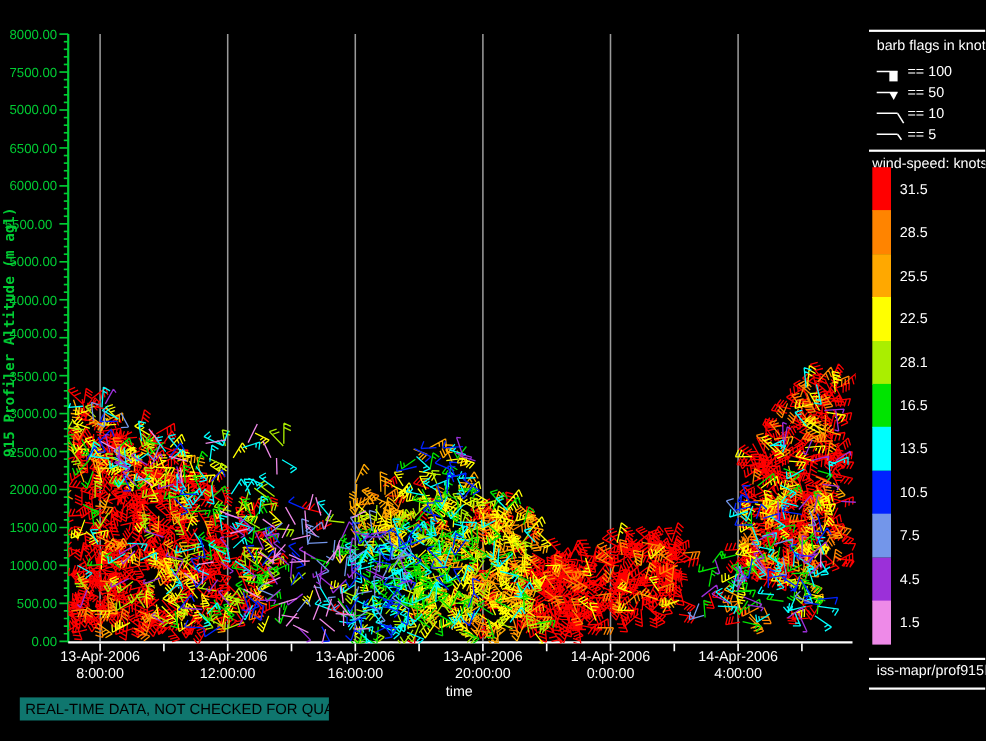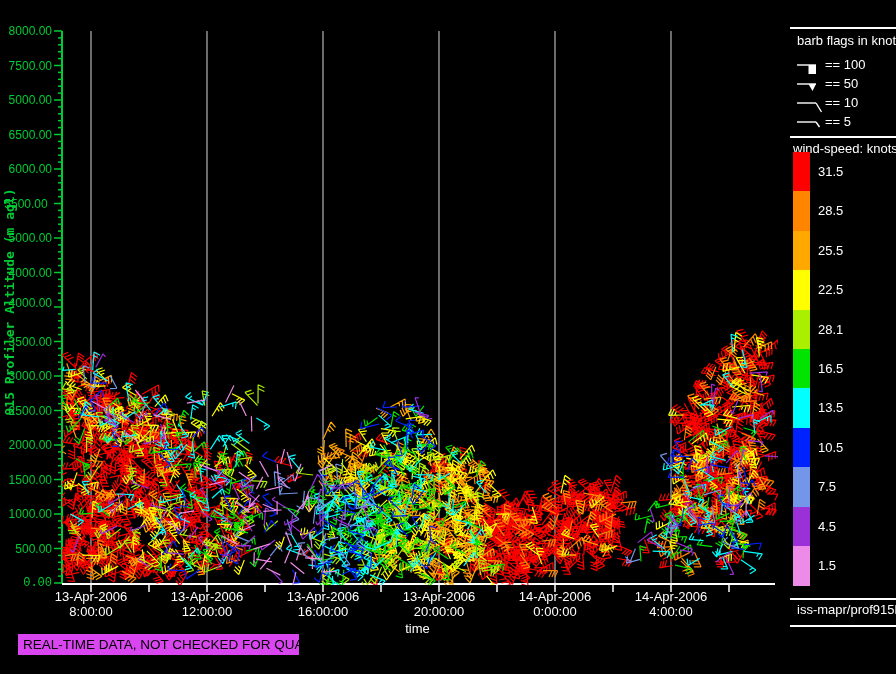--- a/index.html
+++ b/index.html
@@ -21,21 +21,21 @@
   #xtitle{position:absolute;left:380px;top:621px;width:75px;text-align:center;
           color:#fff;font-size:13px;}
   .hline{position:absolute;left:790px;width:106px;height:2px;background:#fff;}
   #barb-legend-title{position:absolute;left:797px;top:33px;color:#fff;font-size:13px;white-space:nowrap;}
   #speed-legend-title{position:absolute;left:793px;top:141px;color:#fff;font-size:13px;white-space:nowrap;}
   #colorbar{position:absolute;left:793px;top:152px;width:113px;height:435px;}
   .swatch{position:absolute;left:0;width:17px;height:40px;}
   .swlab{position:absolute;left:25px;width:60px;color:#fff;font-size:13px;}
   #source{position:absolute;left:797px;top:602px;color:#fff;font-size:13px;white-space:nowrap;}
   #disclaimer{position:absolute;left:18px;top:634px;width:281px;height:21px;
-              background:#d946ef;color:#000;font-size:13.5px;line-height:21px;
+              background:#0f766e;color:#000;font-size:13.5px;line-height:21px;
               padding-left:5px;white-space:nowrap;}
 </style>
 </head>
 <body>
 
 <div id="app">
 
   <svg id="plot" class="abs" style="left:0;top:0;" width="896" height="674">
       <defs>
         <clipPath id="plotclip">
@@ -151,21 +151,21 @@
       <path d="M108.9 515.9L95.1 505.5M95.1 505.5l6.2 -3.3M97.9 507.6l3.5 -1.9M75.5 458.5L89.9 466.7M89.9 466.7l-5.7 4.1M87.0 465.1l-3.2 2.3M93.2 513.1L79.3 514.2M79.3 514.2l2.4 -6.6M82.1 514.0l1.4 -3.8M117.6 439.3L103.8 440.8M103.8 440.8l2.2 -6.6M106.6 440.5l1.3 -3.8M81.1 418.4L68.6 432.0M68.6 432.0l-2.7 -6.5M71.1 429.3l-1.6 -3.7M85.3 477.7L83.3 462.9M83.3 462.9l6.7 2.0M83.7 465.9l3.8 1.2M84.6 428.5L78.9 443.8M78.9 443.8l-4.9 -5.0M80.0 440.7l-2.8 -2.8M163.0 450.9L177.6 447.1M177.6 447.1l-1.2 6.9M174.7 447.9l-0.7 3.9M145.5 404.0L132.4 400.8M132.4 400.8l4.3 -5.5M135.1 401.4l2.5 -3.1M74.4 399.3L80.9 413.5M80.9 413.5l-7.0 0.0M79.6 410.7l-4.0 0.0M107.0 408.1L117.6 398.2M117.6 398.2l2.2 6.6M115.5 400.2l1.3 3.8M166.8 450.3L149.3 453.5M149.3 453.5l1.7 -6.8M152.8 452.8l1.0 -3.9M149.0 402.2L135.2 414.2M135.2 414.2l-2.0 -6.7M138.0 411.8l-1.1 -3.8M136.6 430.0L126.0 444.7M126.0 444.7l-3.5 -6.1M128.1 441.8l-2.0 -3.5M68.7 410.2L60.0 395.8M60.0 395.8l7.0 -0.8M61.7 398.7l4.0 -0.5M178.0 426.8L183.7 410.2M183.7 410.2l5.1 4.8M182.6 413.5l2.9 2.8M168.5 439.0L167.0 423.0M167.0 423.0l6.6 2.3M167.3 426.2l3.8 1.3M189.8 491.0L192.5 508.7M192.5 508.7l-6.7 -1.9M191.9 505.2l-3.8 -1.1M193.6 552.6L189.8 566.1M189.8 566.1l-5.4 -4.5M190.6 563.4l-3.1 -2.6M182.3 445.0L175.8 432.8M175.8 432.8l7.0 -0.4M177.1 435.3l4.0 -0.2M173.5 465.3L191.2 463.9M191.2 463.9l-2.4 6.6M187.7 464.2l-1.4 3.8M197.3 549.8L213.0 559.1M213.0 559.1l-5.8 4.0M209.8 557.3l-3.3 2.3M159.1 555.5L161.7 570.7M161.7 570.7l-6.8 -1.8M161.2 567.6l-3.9 -1.0M193.4 496.3L207.1 499.0M207.1 499.0l-4.1 5.7M204.4 498.5l-2.3 3.2M196.2 478.2L193.7 462.6M193.7 462.6l6.7 1.9M194.2 465.7l3.9 1.1M194.6 545.1L201.2 558.8M201.2 558.8l-7.0 0.1M199.8 556.0l-4.0 0.1M196.0 495.3L180.3 488.2M180.3 488.2l5.3 -4.6M183.4 489.6l3.0 -2.6M239.4 521.2L252.4 514.9M252.4 514.9l0.1 7.0M249.8 516.2l0.1 4.0M240.1 490.8L252.3 485.3M252.3 485.3l-0.1 7.0M249.9 486.4l-0.0 4.0M211.9 564.2L203.3 549.7M203.3 549.7l7.0 -0.7M205.0 552.6l4.0 -0.4M225.5 539.2L214.3 531.7M214.3 531.7l6.0 -3.6M216.6 533.2l3.4 -2.1M222.6 523.3L238.8 522.6M238.8 522.6l-2.7 6.5M235.6 522.8l-1.5 3.7M229.8 483.9L244.9 479.1M244.9 479.1l-0.9 6.9M241.9 480.1l-0.5 4.0M228.8 469.1L220.5 454.2M220.5 454.2l7.0 -0.6M222.2 457.2l4.0 -0.3M231.7 478.2L229.3 494.0M229.3 494.0l-5.9 -3.8M229.8 490.8l-3.4 -2.2M223.3 528.2L239.4 530.1M239.4 530.1l-3.6 6.0M236.2 529.8l-2.1 3.4M201.4 474.2L197.9 458.3M197.9 458.3l6.8 1.5M198.6 461.5l3.9 0.9M228.2 475.5L239.4 460.3M239.4 460.3l3.4 6.1M237.2 463.3l1.9 3.5M233.0 500.5L234.2 518.6M234.2 518.6l-6.5 -2.5M234.0 515.0l-3.7 -1.4M234.4 514.3L244.6 523.7M244.6 523.7l-6.5 2.7M242.6 521.9l-3.7 1.5M242.4 545.6L254.3 537.8M254.3 537.8l1.0 6.9M251.9 539.4l0.6 4.0M224.6 518.5L210.7 516.3M210.7 516.3l3.9 -5.8M213.5 516.7l2.2 -3.3M245.9 551.1L259.0 547.6M259.0 547.6l-1.2 6.9M256.3 548.3l-0.7 3.9M235.4 462.0L243.6 450.9M243.6 450.9l3.4 6.1M242.0 453.1l1.9 3.5M193.4 451.7L204.4 441.8M204.4 441.8l2.1 6.7M202.2 443.8l1.2 3.8M260.8 550.5L254.9 566.9M254.9 566.9l-5.0 -4.9M256.1 563.6l-2.9 -2.8M313.5 488.9L307.0 505.8M307.0 505.8l-4.9 -5.0M308.3 502.4l-2.8 -2.9M249.4 518.9L262.3 512.7M262.3 512.7l0.1 7.0M259.7 513.9l0.1 4.0M248.0 532.8L232.9 529.7M232.9 529.7l4.2 -5.6M235.9 530.3l2.4 -3.2M307.2 543.9L317.2 558.6M317.2 558.6l-6.9 1.2M315.2 555.7l-3.9 0.7M282.7 507.0L299.2 511.5M299.2 511.5l-4.5 5.4M295.9 510.6l-2.5 3.1M329.2 540.8L333.0 526.6M333.0 526.6l5.4 4.5M332.2 529.5l3.1 2.6M324.9 497.8L309.2 490.5M309.2 490.5l5.3 -4.5M312.3 492.0l3.0 -2.6M369.2 558.5L363.7 575.1M363.7 575.1l-5.1 -4.8M364.8 571.8l-2.9 -2.7M355.1 497.1L369.3 503.6M369.3 503.6l-5.3 4.6M366.5 502.3l-3.0 2.6M362.7 545.0L361.0 531.9M361.0 531.9l6.7 2.1M361.3 534.5l3.8 1.2M361.5 513.2L376.6 522.1M376.6 522.1l-5.8 4.0M373.6 520.3l-3.3 2.3M346.7 516.7L337.6 506.7M337.6 506.7l6.7 -2.1M339.4 508.7l3.8 -1.2M365.1 516.0L381.1 514.7M381.1 514.7l-2.4 6.6M377.9 515.0l-1.4 3.8M374.0 535.8L391.2 528.9M391.2 528.9l-0.3 7.0M387.7 530.3l-0.2 4.0M337.7 507.0L336.0 524.8M336.0 524.8l-6.1 -3.5M336.4 521.3l-3.5 -2.0M340.6 491.4L347.8 503.4M347.8 503.4l-7.0 0.8M346.4 501.0l-4.0 0.5M330.1 494.3L322.5 482.4M322.5 482.4l6.9 -1.0M324.0 484.8l4.0 -0.6M324.7 514.7L330.4 501.0M330.4 501.0l4.8 5.1M329.3 503.7l2.7 2.9M370.4 483.8L385.3 478.7M385.3 478.7l-0.7 7.0M382.3 479.7l-0.4 4.0M325.7 486.0L339.2 479.3M339.2 479.3l0.2 7.0M336.5 480.6l0.1 4.0M364.9 548.5L352.4 544.9M352.4 544.9l4.6 -5.3M354.9 545.6l2.6 -3.0M351.8 543.1L336.6 533.2M336.6 533.2l5.9 -3.8M339.6 535.2l3.4 -2.1M352.1 538.1L342.1 551.5M342.1 551.5l-3.3 -6.2M344.1 548.8l-1.9 -3.5M324.8 573.2L334.0 582.9M334.0 582.9l-6.6 2.3M332.2 581.0l-3.8 1.3M334.2 558.1L318.5 560.8M318.5 560.8l1.8 -6.8M321.6 560.3l1.0 -3.9M357.3 537.3L371.9 545.5M371.9 545.5l-5.7 4.1M369.0 543.9l-3.2 2.4M348.8 550.0L361.7 552.8M361.7 552.8l-4.2 5.6M359.1 552.3l-2.4 3.2M336.8 534.8L347.4 526.3M347.4 526.3l1.7 6.8M345.2 528.0l1.0 3.9M346.7 535.1L361.8 525.1M361.8 525.1l1.1 6.9M358.7 527.1l0.6 4.0M366.3 507.2L351.5 500.1M351.5 500.1l5.4 -4.5M354.4 501.5l3.1 -2.5M337.6 533.7L351.7 530.6M351.7 530.6l-1.5 6.8M348.9 531.2l-0.8 3.9M343.8 569.8L342.6 585.8M342.6 585.8l-6.1 -3.4M342.8 582.6l-3.5 -1.9M323.5 501.4L305.6 504.9M305.6 504.9l1.6 -6.8M309.1 504.2l0.9 -3.9M364.6 510.6L347.2 516.0M347.2 516.0l0.9 -6.9M350.7 514.9l0.5 -4.0M360.9 487.4L368.1 472.1M368.1 472.1l4.5 5.3M366.7 475.2l2.6 3.1M330.3 574.3L323.8 588.2M323.8 588.2l-4.5 -5.3M325.1 585.4l-2.6 -3.0M371.7 531.8L354.7 534.2M354.7 534.2l2.0 -6.7M358.1 533.7l1.1 -3.8M366.6 480.7L380.5 476.2M380.5 476.2l-0.8 7.0M377.7 477.1l-0.4 4.0M356.8 516.7L364.4 530.1M364.4 530.1l-7.0 0.6M362.9 527.4l-4.0 0.4M369.4 521.8L365.2 535.5M365.2 535.5l-5.2 -4.7M366.0 532.7l-3.0 -2.7M348.2 544.1L365.8 548.3M365.8 548.3l-4.3 5.5M362.3 547.5l-2.5 3.2M326.6 499.2L310.7 502.1M310.7 502.1l1.8 -6.8M313.9 501.5l1.0 -3.9M420.9 573.4L435.5 580.6M435.5 580.6l-5.4 4.4M432.6 579.1l-3.1 2.5M388.9 495.9L403.1 494.7M403.1 494.7l-2.4 6.6M400.3 494.9l-1.4 3.8M397.7 518.6L412.1 530.8M412.1 530.8l-6.3 3.0M409.2 528.4l-3.6 1.7M410.7 554.4L398.9 543.8M398.9 543.8l6.4 -2.8M401.3 546.0l3.7 -1.6M383.8 444.8L389.7 456.9M389.7 456.9l-7.0 0.2M388.5 454.5l-4.0 0.1M378.8 529.4L375.9 511.9M375.9 511.9l6.8 1.8M376.5 515.4l3.9 1.0M382.3 512.2L367.6 513.3M367.6 513.3l2.4 -6.6M370.5 513.1l1.4 -3.8M415.8 474.9L405.3 467.2M405.3 467.2l6.1 -3.4M407.4 468.8l3.5 -2.0M419.0 560.2L422.8 547.3M422.8 547.3l5.3 4.6M422.0 549.9l3.0 2.6M416.2 455.9L416.5 472.6M416.5 472.6l-6.4 -2.8M416.4 469.3l-3.7 -1.6M397.1 534.4L381.5 523.9M381.5 523.9l6.0 -3.6M384.6 526.0l3.4 -2.1M391.0 570.6L376.9 561.2M376.9 561.2l5.9 -3.7M379.7 563.1l3.4 -2.1M379.0 509.8L391.1 515.9M391.1 515.9l-5.4 4.4M388.7 514.7l-3.1 2.5M404.4 491.1L394.3 501.5M394.3 501.5l-2.5 -6.5M396.3 499.4l-1.4 -3.7M384.4 536.9L376.8 552.8M376.8 552.8l-4.5 -5.4M378.3 549.6l-2.6 -3.1M400.1 544.9L385.3 551.3M385.3 551.3l0.2 -7.0M388.2 550.0l0.1 -4.0M432.1 497.7L443.9 505.0M443.9 505.0l-5.8 3.9M441.5 503.5l-3.3 2.2M428.3 507.2L412.0 510.5M412.0 510.5l1.6 -6.8M415.3 509.8l0.9 -3.9M380.6 471.8L395.9 481.3M395.9 481.3l-5.8 3.9M392.9 479.4l-3.3 2.2M404.6 476.3L395.9 461.0M395.9 461.0l7.0 -0.6M397.6 464.0l4.0 -0.3M378.4 473.6L390.2 460.5M390.2 460.5l2.8 6.4M387.9 463.1l1.6 3.7M387.9 457.8L375.3 454.4M375.3 454.4l4.5 -5.4M377.8 455.1l2.6 -3.1M407.3 468.8L393.8 456.4M393.8 456.4l6.5 -2.7M396.5 458.9l3.7 -1.6M380.0 553.2L365.1 549.3M365.1 549.3l4.4 -5.4M368.1 550.1l2.5 -3.1M395.8 552.6L385.4 564.0M385.4 564.0l-2.7 -6.4M387.5 561.7l-1.6 -3.7M395.7 515.5L382.9 506.1M382.9 506.1l6.1 -3.4M385.4 508.0l3.5 -2.0M390.1 517.7L384.2 505.1M384.2 505.1l7.0 -0.1M385.3 507.6l4.0 -0.0M415.3 486.3L400.6 488.3M400.6 488.3l2.0 -6.7M403.5 487.9l1.2 -3.8M408.7 553.6L417.1 537.2M417.1 537.2l4.3 5.5M415.4 540.4l2.5 3.1M388.3 518.6L372.0 525.4M372.0 525.4l0.2 -7.0M375.3 524.1l0.1 -4.0M424.8 492.2L414.7 483.1M414.7 483.1l6.4 -2.8M416.7 484.9l3.7 -1.6M388.1 469.2L397.5 453.7M397.5 453.7l3.9 5.8M395.6 456.8l2.3 3.3M422.3 505.2L404.4 502.9M404.4 502.9l3.7 -5.9M408.0 503.4l2.1 -3.4M401.1 539.5L390.0 531.1M390.0 531.1l6.2 -3.3M392.2 532.7l3.5 -1.9M397.5 465.4L397.2 451.0M397.2 451.0l6.4 2.8M397.3 453.9l3.7 1.6M392.5 536.3L407.7 539.8M407.7 539.8l-4.3 5.5M404.7 539.1l-2.4 3.2M386.5 542.5L370.0 549.4M370.0 549.4l0.3 -7.0M373.3 548.0l0.1 -4.0M416.6 445.7L433.1 446.4M433.1 446.4l-3.2 6.2M429.8 446.3l-1.8 3.6M419.7 525.4L403.2 529.3M403.2 529.3l1.4 -6.9M406.5 528.5l0.8 -3.9M400.6 562.4L402.5 578.0M402.5 578.0l-6.7 -2.1M402.2 574.8l-3.8 -1.2M379.1 503.6L382.8 521.8M382.8 521.8l-6.8 -1.6M382.1 518.1l-3.9 -0.9M409.6 514.0L404.5 526.6M404.5 526.6l-4.8 -5.1M405.5 524.1l-2.7 -2.9M397.9 558.3L411.5 566.3M411.5 566.3l-5.7 4.0M408.8 564.7l-3.3 2.3M417.4 444.8L433.3 444.1M433.3 444.1l-2.6 6.5M430.1 444.2l-1.5 3.7M402.3 514.4L410.3 529.7M410.3 529.7l-7.0 0.4M408.7 526.7l-4.0 0.2M380.3 526.3L390.9 533.8M390.9 533.8l-6.0 3.5M388.8 532.3l-3.5 2.0M379.1 491.7L363.7 498.5M363.7 498.5l0.1 -7.0M366.8 497.2l0.0 -4.0M415.5 454.1L402.8 448.4M402.8 448.4l5.3 -4.6M405.3 449.5l3.0 -2.6M420.9 497.3L433.1 510.3M433.1 510.3l-6.6 2.2M430.6 507.7l-3.8 1.3M428.5 480.0L429.8 498.8M429.8 498.8l-6.5 -2.5M429.5 495.0l-3.7 -1.4M379.8 563.3L379.1 550.2M379.1 550.2l6.5 2.5M379.2 552.8l3.7 1.5M392.2 527.2L377.5 524.9M377.5 524.9l3.9 -5.8M380.5 525.3l2.2 -3.3M400.4 497.8L387.6 483.9M387.6 483.9l6.7 -2.1M390.2 486.7l3.8 -1.2M415.9 495.9L405.7 485.9M405.7 485.9l6.5 -2.5M407.8 487.9l3.7 -1.4M404.6 454.4L405.2 437.9M405.2 437.9l6.3 3.1M405.1 441.2l3.6 1.8M408.6 500.7L391.8 508.0M391.8 508.0l0.1 -7.0M395.2 506.5l0.1 -4.0M385.9 553.9L382.9 540.1M382.9 540.1l6.8 1.5M383.5 542.9l3.9 0.9M416.1 548.3L429.0 544.0M429.0 544.0l-0.7 7.0M426.4 544.9l-0.4 4.0M377.6 417.5L365.3 426.2M365.3 426.2l-1.3 -6.9M367.7 424.4l-0.7 -3.9M416.5 433.2L402.0 430.4M402.0 430.4l4.1 -5.7M404.9 431.0l2.3 -3.3M424.0 405.9L415.8 416.4M415.8 416.4l-3.2 -6.2M417.4 414.3l-1.8 -3.6M408.2 436.4L409.8 423.4M409.8 423.4l6.0 3.7M409.4 426.0l3.4 2.1M390.9 427.0L393.7 411.6M393.7 411.6l5.7 4.0M393.1 414.7l3.3 2.3M442.4 475.8L455.4 487.8M455.4 487.8l-6.5 2.7M452.8 485.4l-3.7 1.5M476.8 554.2L475.9 541.1M475.9 541.1l6.5 2.5M476.1 543.7l3.7 1.4M448.5 558.9L434.3 549.8M434.3 549.8l5.9 -3.8M437.2 551.6l3.4 -2.1M433.6 477.6L434.3 493.5M434.3 493.5l-6.5 -2.6M434.2 490.3l-3.7 -1.5M455.5 487.0L444.6 494.9M444.6 494.9l-1.4 -6.9M446.8 493.3l-0.8 -3.9M475.9 476.9L480.9 460.8M480.9 460.8l5.2 4.7M479.9 464.0l3.0 2.7M443.3 562.7L449.4 579.9M449.4 579.9l-7.0 -0.6M448.2 576.4l-4.0 -0.3M465.2 553.7L450.7 546.4M450.7 546.4l5.5 -4.4M453.6 547.9l3.1 -2.5M455.4 458.3L445.7 447.3M445.7 447.3l6.7 -2.0M447.6 449.5l3.8 -1.2M452.0 508.0L465.4 501.4M465.4 501.4l0.2 7.0M462.7 502.7l0.1 4.0M459.6 463.4L470.8 451.9M470.8 451.9l2.5 6.5M468.6 454.2l1.4 3.7M448.6 511.1L441.7 526.6M441.7 526.6l-4.6 -5.3M443.0 523.5l-2.6 -3.0M488.0 566.7L504.5 564.0M504.5 564.0l-1.8 6.8M501.2 564.5l-1.0 3.9M469.7 530.3L479.7 542.5M479.7 542.5l-6.8 1.8M477.7 540.1l-3.9 1.0M481.5 528.6L465.3 520.9M465.3 520.9l5.4 -4.5M468.5 522.4l3.1 -2.6M448.0 463.4L457.3 447.7M457.3 447.7l4.0 5.7M455.5 450.9l2.3 3.3M652.7 515.5L635.1 520.0M635.1 520.0l1.2 -6.9M638.6 519.1l0.7 -3.9M676.8 525.7L664.8 514.8M664.8 514.8l6.4 -2.7M667.2 516.9l3.7 -1.6M676.8 554.3L690.5 544.8M690.5 544.8l1.2 6.9M687.8 546.7l0.7 3.9M675.1 565.1L692.0 569.0M692.0 569.0l-4.3 5.5M688.6 568.3l-2.4 3.2M644.6 533.2L647.4 518.4M647.4 518.4l5.7 4.1M646.8 521.3l3.3 2.3M670.5 517.0L667.3 532.5M667.3 532.5l-5.7 -4.1M667.9 529.4l-3.2 -2.4M647.8 511.4L656.0 500.9M656.0 500.9l3.2 6.2M654.4 503.0l1.8 3.6M641.0 561.4L639.8 545.7M639.8 545.7l6.6 2.4M640.1 548.8l3.7 1.4M662.7 533.2L679.5 529.8M679.5 529.8l-1.6 6.8M676.1 530.5l-0.9 3.9M731.7 540.7L747.8 546.9M747.8 546.9l-5.0 4.9M744.6 545.7l-2.9 2.8M679.8 546.2L672.1 558.7M672.1 558.7l-3.9 -5.8M673.7 556.2l-2.2 -3.3M712.3 546.6L697.1 544.7M697.1 544.7l3.7 -5.9M700.2 545.1l2.1 -3.4M686.3 514.0L669.4 518.0M669.4 518.0l1.4 -6.9M672.7 517.2l0.8 -3.9M746.0 460.4L739.7 447.4M739.7 447.4l7.0 -0.2M741.0 450.0l4.0 -0.1M739.5 484.8L728.8 495.8M728.8 495.8l-2.5 -6.5M730.9 493.6l-1.4 -3.7M676.8 526.3L683.9 514.8M683.9 514.8l3.9 5.8M682.5 517.1l2.2 3.3M669.3 504.5L655.9 507.9M655.9 507.9l1.3 -6.9M658.6 507.2l0.7 -3.9M711.2 487.2L724.1 498.4M724.1 498.4l-6.4 2.9M721.6 496.1l-3.6 1.7M743.0 558.3L744.1 543.1M744.1 543.1l6.2 3.3M743.9 546.1l3.5 1.9M723.1 532.7L721.5 546.4M721.5 546.4l-6.0 -3.6M721.8 543.7l-3.4 -2.1M676.6 532.1L677.1 518.0M677.1 518.0l6.3 3.1M677.0 520.8l3.6 1.8M700.9 501.0L696.6 484.1M696.6 484.1l6.9 1.2M697.5 487.5l3.9 0.7M719.5 521.4L734.6 520.9M734.6 520.9l-2.7 6.5M731.6 521.0l-1.5 3.7M683.7 510.2L695.0 503.7M695.0 503.7l0.7 7.0M692.7 505.0l0.4 4.0M683.1 465.4L683.1 479.2M683.1 479.2l-6.4 -2.9M683.1 476.5l-3.6 -1.7M704.3 480.4L722.8 477.1M722.8 477.1l-1.7 6.8M719.1 477.7l-1.0 3.9M708.9 497.2L706.2 511.4M706.2 511.4l-5.7 -4.0M706.8 508.5l-3.3 -2.3M668.2 537.5L686.8 536.5M686.8 536.5l-2.6 6.5M683.1 536.7l-1.5 3.7M732.6 529.2L746.5 534.7M746.5 534.7l-5.1 4.8M743.7 533.6l-2.9 2.8M733.0 541.4L728.9 526.9M728.9 526.9l6.9 1.1M729.7 529.8l4.0 0.6M706.4 488.8L699.5 500.5M699.5 500.5l-4.0 -5.7M700.9 498.1l-2.3 -3.3M715.5 450.0L726.8 441.1M726.8 441.1l1.6 6.8M724.5 442.9l0.9 3.9M739.3 500.7L737.1 486.8M737.1 486.8l6.7 1.9M737.5 489.6l3.9 1.1M743.4 427.8L756.7 431.8M756.7 431.8l-4.6 5.2M754.0 431.0l-2.7 3.0M689.0 441.6L703.2 430.4M703.2 430.4l1.7 6.8M700.3 432.6l0.9 3.9M712.3 426.0L726.8 431.7M726.8 431.7l-5.0 4.9M723.9 430.6l-2.9 2.8M729.2 513.4L716.4 519.5M716.4 519.5l-0.1 -7.0M718.9 518.3l-0.1 -4.0" fill="none" stroke="#00e400" stroke-width="1.2" clip-path="url(#plotclip)"></path>
       <path d="M113.9 503.2L98.7 512.2M98.7 512.2l-0.7 -7.0M101.7 510.4l-0.4 -4.0M89.1 495.0L82.3 481.7M82.3 481.7l7.0 -0.3M83.7 484.4l4.0 -0.2M151.2 540.1L164.2 529.0M164.2 529.0l1.9 6.7M161.6 531.2l1.1 3.8M127.7 509.2L142.1 502.3M142.1 502.3l0.1 7.0M139.2 503.7l0.1 4.0M116.0 494.0L133.8 494.7M133.8 494.7l-3.1 6.3M130.3 494.6l-1.8 3.6M70.4 514.1L83.7 521.1M83.7 521.1l-5.6 4.3M81.1 519.7l-3.2 2.4M135.4 411.6L124.1 419.3M124.1 419.3l-1.2 -6.9M126.4 417.8l-0.7 -3.9M107.8 380.8L93.0 373.1M93.0 373.1l5.5 -4.3M96.0 374.6l3.2 -2.5M111.9 420.3L99.9 425.8M99.9 425.8l0.0 -7.0M102.3 424.7l0.0 -4.0M83.0 415.0L85.2 401.8M85.2 401.8l5.8 3.9M84.7 404.4l3.3 2.2M155.7 417.2L166.8 408.2M166.8 408.2l1.8 6.8M164.5 410.0l1.0 3.9M117.1 429.7L107.7 442.7M107.7 442.7l-3.4 -6.1M109.6 440.1l-2.0 -3.5M169.6 455.7L181.5 443.9M181.5 443.9l2.4 6.6M179.1 446.2l1.4 3.8M112.9 407.0L115.1 425.7M115.1 425.7l-6.7 -2.2M114.6 422.0l-3.8 -1.2M75.6 369.3L59.4 370.5M59.4 370.5l2.4 -6.6M62.7 370.3l1.4 -3.7M164.0 409.9L152.9 396.8M152.9 396.8l6.7 -1.9M155.1 399.4l3.8 -1.1M92.7 370.3L94.0 351.9M94.0 351.9l6.1 3.4M93.8 355.6l3.5 1.9M128.8 400.8L125.9 382.9M125.9 382.9l6.8 1.8M126.5 386.5l3.9 1.1M104.2 415.9L119.1 423.0M119.1 423.0l-5.4 4.5M116.1 421.6l-3.1 2.6M150.6 410.5L141.3 398.5M141.3 398.5l6.8 -1.6M143.1 400.9l3.9 -0.9M165.6 446.1L174.2 461.4M174.2 461.4l-7.0 0.6M172.5 458.4l-4.0 0.3M136.9 434.8L122.7 436.8M122.7 436.8l2.0 -6.7M125.6 436.4l1.1 -3.8M99.4 416.8L81.5 414.8M81.5 414.8l3.6 -6.0M85.1 415.2l2.1 -3.4M186.8 444.4L175.4 459.0M175.4 459.0l-3.2 -6.2M177.7 456.1l-1.8 -3.6M188.4 558.1L197.6 547.9M197.6 547.9l2.8 6.4M195.8 549.9l1.6 3.7M161.1 430.7L161.0 446.5M161.0 446.5l-6.3 -3.0M161.0 443.3l-3.6 -1.7M177.2 498.5L159.7 502.8M159.7 502.8l1.3 -6.9M163.2 501.9l0.8 -3.9M176.7 484.5L185.2 496.6M185.2 496.6l-6.9 1.3M183.5 494.2l-3.9 0.7M189.9 522.4L176.7 517.0M176.7 517.0l5.1 -4.8M179.3 518.1l2.9 -2.7M181.1 557.2L191.5 567.6M191.5 567.6l-6.6 2.4M189.4 565.5l-3.7 1.4M160.1 431.5L169.3 445.2M169.3 445.2l-6.9 1.1M167.5 442.4l-3.9 0.7M155.6 516.6L165.6 532.0M165.6 532.0l-6.9 1.0M163.6 528.9l-4.0 0.6M205.5 503.8L189.7 495.5M189.7 495.5l5.5 -4.3M192.9 497.2l3.2 -2.4M235.7 467.2L237.7 450.9M237.7 450.9l6.0 3.7M237.3 454.1l3.4 2.1M229.6 550.1L222.8 563.6M222.8 563.6l-4.4 -5.5M224.2 560.9l-2.5 -3.1M212.0 498.3L222.5 488.7M222.5 488.7l2.1 6.7M220.4 490.6l1.2 3.8M224.6 468.5L214.6 481.5M214.6 481.5l-3.3 -6.2M216.6 478.9l-1.9 -3.5M201.9 482.1L199.6 468.2M199.6 468.2l6.8 1.8M200.1 471.0l3.9 1.0M213.8 474.8L230.5 480.4M230.5 480.4l-4.8 5.1M227.1 479.3l-2.7 2.9M210.3 449.3L219.3 435.4M219.3 435.4l3.8 5.9M217.5 438.2l2.2 3.4M213.7 509.9L227.1 519.2M227.1 519.2l-6.0 3.6M224.4 517.4l-3.4 2.0M206.0 495.5L209.2 510.9M209.2 510.9l-6.8 -1.6M208.5 507.8l-3.9 -0.9M178.2 423.9L188.0 436.4M188.0 436.4l-6.8 1.6M186.0 433.9l-3.9 0.9M202.2 404.9L185.4 397.0M185.4 397.0l5.3 -4.5M188.8 398.6l3.1 -2.6M256.4 418.0L269.8 425.9M269.8 425.9l-5.7 4.0M267.1 424.3l-3.3 2.3M249.4 443.5L235.6 433.4M235.6 433.4l6.1 -3.4M238.4 435.4l3.5 -1.9M207.5 391.6L202.7 405.3M202.7 405.3l-5.0 -4.9M203.7 402.6l-2.9 -2.8M227.6 449.9L221.8 435.6M221.8 435.6l7.0 0.3M222.9 438.4l4.0 0.2M192.2 441.2L194.6 458.3M194.6 458.3l-6.7 -2.0M194.1 454.9l-3.8 -1.1M220.5 406.9L236.3 401.9M236.3 401.9l-0.9 6.9M233.1 402.9l-0.5 4.0M223.0 446.7L230.1 435.3M230.1 435.3l3.8 5.9M228.7 437.6l2.2 3.3M225.8 434.8L238.8 440.4M238.8 440.4l-5.2 4.7M236.2 439.3l-3.0 2.7M190.8 419.8L192.6 404.7M192.6 404.7l6.0 3.6M192.2 407.7l3.4 2.1M291.0 534.0L300.0 549.3M300.0 549.3l-7.0 0.7M298.2 546.2l-4.0 0.4M301.4 554.4L286.4 549.0M286.4 549.0l4.9 -5.0M289.4 550.1l2.8 -2.8M300.4 470.1L289.0 456.7M289.0 456.7l6.7 -1.9M291.2 459.4l3.8 -1.1M308.4 564.8L321.6 567.2M321.6 567.2l-4.0 5.7M318.9 566.7l-2.3 3.3M316.3 554.1L323.2 565.7M323.2 565.7l-7.0 0.7M321.8 563.4l-4.0 0.4M322.7 531.6L310.1 539.6M310.1 539.6l-1.0 -6.9M312.6 538.0l-0.6 -4.0M369.7 536.6L366.2 523.1M366.2 523.1l6.9 1.2M366.9 525.8l3.9 0.7M363.5 499.3L377.4 510.4M377.4 510.4l-6.2 3.2M374.6 508.2l-3.6 1.8M362.7 484.7L357.1 471.7M357.1 471.7l7.0 0.2M358.3 474.3l4.0 0.1M332.4 576.0L334.2 593.3M334.2 593.3l-6.6 -2.2M333.9 589.8l-3.8 -1.3M329.7 555.7L347.5 552.1M347.5 552.1l-1.6 6.8M343.9 552.8l-0.9 3.9M325.7 573.1L339.0 569.7M339.0 569.7l-1.3 6.9M336.4 570.4l-0.7 3.9M347.7 548.8L329.7 552.8M329.7 552.8l1.5 -6.8M333.3 552.0l0.8 -3.9M359.4 532.1L355.9 517.9M355.9 517.9l6.9 1.3M356.6 520.7l3.9 0.7M350.8 547.1L361.0 556.9M361.0 556.9l-6.5 2.6M359.0 554.9l-3.7 1.5M346.3 568.7L363.2 576.3M363.2 576.3l-5.3 4.6M359.9 574.8l-3.0 2.6M371.4 556.3L367.6 574.3M367.6 574.3l-5.6 -4.2M368.4 570.7l-3.2 -2.4M374.4 485.4L385.4 473.7M385.4 473.7l2.7 6.5M383.2 476.1l1.5 3.7M365.7 493.7L376.5 505.3M376.5 505.3l-6.6 2.2M374.3 503.0l-3.8 1.3M370.0 574.9L385.2 580.9M385.2 580.9l-5.1 4.8M382.1 579.7l-2.9 2.8M327.4 511.2L335.9 495.1M335.9 495.1l4.3 5.5M334.2 498.3l2.4 3.2M370.0 560.0L363.5 574.6M363.5 574.6l-4.6 -5.3M364.8 571.7l-2.6 -3.0M331.9 510.5L316.2 514.1M316.2 514.1l1.4 -6.9M319.4 513.4l0.8 -3.9M362.5 537.2L371.8 520.8M371.8 520.8l4.1 5.7M369.9 524.1l2.4 3.2M359.0 506.7L348.4 495.1M348.4 495.1l6.7 -2.1M350.5 497.4l3.8 -1.2M344.7 498.6L357.9 498.3M357.9 498.3l-2.8 6.4M355.3 498.4l-1.6 3.7M333.1 499.8L319.2 511.5M319.2 511.5l-1.9 -6.7M322.0 509.1l-1.1 -3.9M356.1 505.1L338.9 501.4M338.9 501.4l4.2 -5.6M342.3 502.1l2.4 -3.2M327.0 514.5L328.9 529.8M328.9 529.8l-6.7 -2.1M328.5 526.7l-3.8 -1.2M345.8 540.3L337.7 528.7M337.7 528.7l6.9 -1.3M339.4 531.0l3.9 -0.7M340.2 513.9L324.6 518.0M324.6 518.0l1.2 -6.9M327.7 517.2l0.7 -3.9M349.3 570.4L338.3 555.3M338.3 555.3l6.9 -1.4M340.5 558.3l3.9 -0.8M363.7 519.6L365.2 535.8M365.2 535.8l-6.6 -2.3M364.9 532.5l-3.8 -1.3M325.4 516.9L333.6 501.8M333.6 501.8l4.2 5.6M331.9 504.8l2.4 3.2M325.8 574.0L338.4 585.1M338.4 585.1l-6.4 2.9M335.9 582.9l-3.6 1.6M363.6 553.3L347.8 551.5M347.8 551.5l3.6 -6.0M351.0 551.9l2.1 -3.4M332.2 500.3L341.2 510.2M341.2 510.2l-6.7 2.1M339.4 508.3l-3.8 1.2M336.2 498.9L328.9 485.7M328.9 485.7l7.0 -0.5M330.3 488.4l4.0 -0.3M372.4 487.5L367.5 502.2M367.5 502.2l-5.1 -4.8M368.5 499.3l-2.9 -2.7M340.6 560.4L338.6 541.6M338.6 541.6l6.6 2.2M339.0 545.3l3.8 1.3M326.8 507.1L313.7 495.6M313.7 495.6l6.4 -2.9M316.3 497.9l3.6 -1.6M364.0 496.9L360.4 479.9M360.4 479.9l6.8 1.5M361.1 483.3l3.9 0.9M349.8 507.9L344.3 495.7M344.3 495.7l7.0 0.0M345.4 498.2l4.0 0.0M363.0 545.3L350.7 531.7M350.7 531.7l6.7 -2.1M353.2 534.4l3.8 -1.2M349.8 527.1L365.4 516.9M365.4 516.9l1.1 6.9M362.3 518.9l0.6 4.0M330.7 574.9L325.7 561.6M325.7 561.6l7.0 0.5M326.7 564.2l4.0 0.3M373.7 512.1L359.4 522.6M359.4 522.6l-1.4 -6.9M362.3 520.5l-0.8 -3.9M358.8 571.2L341.7 565.9M341.7 565.9l4.7 -5.2M345.1 566.9l2.7 -3.0M356.1 575.8L366.1 566.1M366.1 566.1l2.4 6.6M364.1 568.0l1.4 3.8M332.9 550.1L320.5 544.2M320.5 544.2l5.4 -4.5M323.0 545.4l3.1 -2.6M406.7 451.1L401.0 462.8M401.0 462.8l-4.4 -5.4M402.1 460.5l-2.5 -3.1M389.0 543.5L396.5 529.3M396.5 529.3l4.3 5.6M395.0 532.1l2.4 3.2M383.0 474.8L393.3 487.9M393.3 487.9l-6.8 1.7M391.3 485.3l-3.9 1.0M421.4 458.8L409.8 471.6M409.8 471.6l-2.7 -6.4M412.1 469.0l-1.6 -3.7M426.7 491.9L410.4 488.0M410.4 488.0l4.3 -5.5M413.6 488.8l2.5 -3.1M375.9 549.9L363.3 546.2M363.3 546.2l4.6 -5.3M365.8 547.0l2.6 -3.0M396.2 547.3L397.1 529.0M397.1 529.0l6.2 3.2M396.9 532.6l3.6 1.8M416.1 474.6L433.5 475.0M433.5 475.0l-3.1 6.3M430.0 474.9l-1.7 3.6M380.9 511.3L392.2 520.1M392.2 520.1l-6.2 3.2M390.0 518.3l-3.5 1.8M391.0 541.4L374.9 548.4M374.9 548.4l0.1 -7.0M378.1 547.0l0.1 -4.0M421.1 528.3L425.7 513.9M425.7 513.9l5.2 4.7M424.8 516.8l3.0 2.7M384.0 558.1L373.2 569.0M373.2 569.0l-2.5 -6.5M375.4 566.8l-1.4 -3.7M392.8 474.1L396.7 487.2M396.7 487.2l-6.9 -1.0M395.9 484.6l-4.0 -0.5M379.1 487.4L366.2 478.4M366.2 478.4l6.0 -3.6M368.8 480.2l3.4 -2.0M410.0 497.4L403.8 515.4M403.8 515.4l-5.1 -4.8M405.1 511.8l-2.9 -2.8M392.2 488.4L391.8 471.3M391.8 471.3l6.4 2.8M391.9 474.7l3.7 1.6M418.4 554.8L412.4 566.5M412.4 566.5l-4.3 -5.5M413.6 564.1l-2.5 -3.2M378.6 564.8L363.7 558.2M363.7 558.2l5.3 -4.6M366.7 559.5l3.0 -2.6M410.2 571.5L418.9 560.1M418.9 560.1l3.3 6.2M417.1 562.4l1.9 3.5M385.3 450.1L369.5 446.9M369.5 446.9l4.1 -5.7M372.7 447.5l2.4 -3.2M412.5 476.2L425.3 479.1M425.3 479.1l-4.2 5.6M422.7 478.5l-2.4 3.2M398.9 491.0L400.7 504.5M400.7 504.5l-6.7 -2.1M400.3 501.8l-3.8 -1.2M420.3 475.4L421.4 488.7M421.4 488.7l-6.6 -2.4M421.2 486.1l-3.8 -1.4M417.9 522.5L406.5 528.9M406.5 528.9l-0.6 -7.0M408.8 527.6l-0.3 -4.0M385.9 495.5L374.6 487.6M374.6 487.6l6.1 -3.5M376.9 489.1l3.5 -2.0M396.5 445.5L384.9 438.6M384.9 438.6l5.8 -4.0M387.2 439.9l3.3 -2.3M423.5 413.4L408.9 409.2M408.9 409.2l4.6 -5.3M411.8 410.0l2.6 -3.0M405.5 444.9L408.7 428.8M408.7 428.8l5.7 4.1M408.1 432.0l3.2 2.3M415.9 434.7L422.2 449.1M422.2 449.1l-7.0 -0.1M420.9 446.2l-4.0 -0.1M390.9 442.9L407.9 436.0M407.9 436.0l-0.3 7.0M404.5 437.4l-0.2 4.0M432.2 434.3L417.1 434.8M417.1 434.8l2.7 -6.5M420.2 434.7l1.6 -3.7M378.6 415.1L390.9 426.1M390.9 426.1l-6.4 2.8M388.4 423.9l-3.7 1.6M461.4 463.9L451.0 453.2M451.0 453.2l6.6 -2.3M453.0 455.3l3.8 -1.3M470.0 529.6L474.6 542.6M474.6 542.6l-7.0 -0.6M473.7 540.0l-4.0 -0.4M486.3 492.8L476.5 482.1M476.5 482.1l6.7 -2.1M478.5 484.3l3.8 -1.2M449.5 491.7L448.2 508.6M448.2 508.6l-6.1 -3.4M448.5 505.2l-3.5 -1.9M436.2 552.3L428.9 563.2M428.9 563.2l-3.7 -5.9M430.4 561.0l-2.1 -3.4M471.4 543.2L481.5 529.2M481.5 529.2l3.5 6.1M479.5 532.0l2.0 3.5M453.5 498.7L452.5 515.0M452.5 515.0l-6.2 -3.3M452.7 511.7l-3.5 -1.9M466.2 502.9L453.8 515.3M453.8 515.3l-2.4 -6.6M456.2 512.9l-1.4 -3.7M463.7 565.8L474.1 551.9M474.1 551.9l3.3 6.2M472.1 554.7l1.9 3.5M450.4 473.2L438.3 479.7M438.3 479.7l-0.5 -7.0M440.8 478.4l-0.3 -4.0M454.6 519.5L471.5 523.5M471.5 523.5l-4.3 5.5M468.1 522.7l-2.5 3.2M664.1 548.7L650.6 538.0M650.6 538.0l6.2 -3.2M653.3 540.2l3.6 -1.8M652.6 551.1L670.1 551.8M670.1 551.8l-3.1 6.3M666.6 551.6l-1.8 3.6M672.1 514.8L677.2 528.3M677.2 528.3l-7.0 -0.5M676.2 525.6l-4.0 -0.3M703.6 540.7L689.1 539.4M689.1 539.4l3.5 -6.1M692.0 539.7l2.0 -3.5M721.3 515.1L722.4 502.0M722.4 502.0l6.1 3.4M722.2 504.6l3.5 2.0M722.6 557.0L727.8 569.0M727.8 569.0l-7.0 -0.1M726.8 566.6l-4.0 -0.1M740.8 559.8L755.9 570.1M755.9 570.1l-6.0 3.6M752.9 568.0l-3.4 2.1M722.8 543.7L716.8 557.0M716.8 557.0l-4.6 -5.3M718.0 554.4l-2.6 -3.0M684.4 460.1L678.5 474.0M678.5 474.0l-4.7 -5.2M679.7 471.2l-2.7 -3.0M740.3 533.6L735.0 516.9M735.0 516.9l6.9 0.8M736.1 520.3l4.0 0.5M680.0 465.0L663.3 470.0M663.3 470.0l1.0 -6.9M666.6 469.0l0.6 -4.0M744.0 551.3L762.4 553.8M762.4 553.8l-3.7 5.9M758.7 553.3l-2.1 3.4M699.7 558.2L688.1 565.6M688.1 565.6l-1.0 -6.9M690.4 564.1l-0.6 -4.0M725.8 460.4L710.4 456.3M710.4 456.3l4.5 -5.4M713.4 457.1l2.6 -3.1M713.5 472.1L710.5 458.9M710.5 458.9l6.9 1.4M711.1 461.6l3.9 0.8M732.5 551.3L716.5 555.3M716.5 555.3l1.3 -6.9M719.7 554.5l0.7 -3.9M726.1 506.8L739.6 516.0M739.6 516.0l-6.0 3.6M736.9 514.2l-3.4 2.1M684.6 511.2L696.3 522.5M696.3 522.5l-6.5 2.5M693.9 520.3l-3.7 1.4M669.3 521.6L666.0 538.4M666.0 538.4l-5.7 -4.1M666.7 535.0l-3.3 -2.3M704.8 506.7L710.1 519.3M710.1 519.3l-7.0 -0.2M709.0 516.7l-4.0 -0.1M732.2 532.5L738.7 548.4M738.7 548.4l-7.0 -0.3M737.4 545.2l-4.0 -0.2M683.9 478.9L690.2 495.0M690.2 495.0l-7.0 -0.4M688.9 491.7l-4.0 -0.2M700.3 469.4L713.8 478.3M713.8 478.3l-5.9 3.7M711.1 476.5l-3.4 2.1M754.8 422.7L770.9 415.5M770.9 415.5l-0.0 7.0M767.6 416.9l-0.0 4.0M731.3 426.5L715.5 435.5M715.5 435.5l-0.6 -7.0M718.7 433.7l-0.4 -4.0M697.9 505.1L711.5 513.9M711.5 513.9l-5.9 3.7M708.8 512.2l-3.4 2.1M700.1 404.9L714.3 404.8M714.3 404.8l-2.9 6.4M711.5 404.8l-1.6 3.6M746.0 510.3L753.1 521.9M753.1 521.9l-7.0 0.8M751.7 519.6l-4.0 0.5M689.3 497.1L704.1 500.1M704.1 500.1l-4.1 5.7M701.2 499.5l-2.3 3.2M733.3 387.2L722.6 374.8M722.6 374.8l6.7 -1.9M724.8 377.3l3.8 -1.1M754.7 433.3L753.6 419.5M753.6 419.5l6.6 2.4M753.8 422.3l3.8 1.3M754.6 515.3L740.7 524.0M740.7 524.0l-0.9 -6.9M743.5 522.3l-0.5 -4.0M749.3 504.3L743.3 488.2M743.3 488.2l7.0 0.5M744.5 491.4l4.0 0.3M692.9 487.6L706.0 484.3M706.0 484.3l-1.3 6.9M703.4 484.9l-0.7 3.9M700.1 405.6L712.4 399.8M712.4 399.8l0.1 7.0M709.9 400.9l0.0 4.0M701.5 521.0L712.7 534.2M712.7 534.2l-6.7 1.9M710.4 531.5l-3.8 1.1M709.4 441.1L723.7 448.3M723.7 448.3l-5.5 4.3M720.8 446.9l-3.1 2.5M732.9 352.2L731.0 334.2M731.0 334.2l6.6 2.2M731.4 337.8l3.8 1.3M742.2 349.5L746.7 367.6M746.7 367.6l-6.9 -1.3M745.8 363.9l-3.9 -0.7" fill="none" stroke="#00ffff" stroke-width="1.2" clip-path="url(#plotclip)"></path>
       <path d="M107.0 383.1L91.0 383.2M91.0 383.2l2.9 -6.4M78.5 418.4L85.9 406.2M85.9 406.2l3.9 5.8M89.8 401.8L101.1 390.4M101.1 390.4l2.5 6.5M153.6 416.0L164.3 402.7M164.3 402.7l3.1 6.3M89.4 397.4L95.8 411.0M95.8 411.0l-7.0 0.1M112.2 431.9L119.0 446.2M119.0 446.2l-7.0 0.1M162.1 554.9L173.6 540.8M173.6 540.8l3.1 6.3M178.8 449.3L163.7 449.5M163.7 449.5l2.8 -6.4M185.2 570.8L167.8 569.9M167.8 569.9l3.2 -6.2M200.0 569.7L186.4 578.9M186.4 578.9l-1.2 -6.9M158.6 453.2L171.0 465.5M171.0 465.5l-6.5 2.5M181.2 520.9L173.5 508.0M173.5 508.0l7.0 -0.7M187.9 523.8L178.5 533.9M178.5 533.9l-2.7 -6.5M182.3 488.7L186.7 506.9M186.7 506.9l-6.9 -1.4M192.4 437.5L202.0 427.1M202.0 427.1l2.7 6.4M221.2 538.5L226.8 555.3M226.8 555.3l-7.0 -0.8M224.7 541.3L235.6 551.2M235.6 551.2l-6.4 2.7M238.4 514.3L248.2 500.6M248.2 500.6l3.5 6.1M231.7 509.9L224.0 496.6M224.0 496.6l7.0 -0.7M228.0 561.6L233.8 546.1M233.8 546.1l4.9 5.0M240.0 550.2L237.0 564.1M237.0 564.1l-5.6 -4.2M265.3 502.3L276.2 514.3M276.2 514.3l-6.7 2.1M254.3 493.8L242.7 479.9M242.7 479.9l6.8 -1.8M264.6 532.3L271.6 520.4M271.6 520.4l4.0 5.8M276.3 462.3L262.3 456.2M262.3 456.2l5.2 -4.7M292.5 569.7L299.6 582.7M299.6 582.7l-7.0 0.5M272.5 506.0L262.4 496.2M262.4 496.2l6.5 -2.6M339.1 509.9L355.4 512.8M355.4 512.8l-4.0 5.8M351.6 551.7L361.0 535.8M361.0 535.8l4.0 5.8M323.8 568.3L319.2 582.4M319.2 582.4l-5.1 -4.7M364.6 527.5L378.1 530.0M378.1 530.0l-4.0 5.7M359.9 484.6L369.7 497.6M369.7 497.6l-6.8 1.5M326.2 542.7L318.4 555.9M318.4 555.9l-4.0 -5.7M348.4 567.3L356.7 579.1M356.7 579.1l-6.9 1.3M345.2 567.2L360.4 571.6M360.4 571.6l-4.6 5.3M356.7 494.4L354.1 509.7M354.1 509.7l-5.8 -3.9M339.0 484.9L326.5 494.2M326.5 494.2l-1.5 -6.8M334.9 527.1L319.3 517.8M319.3 517.8l5.8 -4.0M371.6 552.8L370.6 568.2M370.6 568.2l-6.2 -3.3M340.9 575.0L355.6 568.1M355.6 568.1l0.1 7.0M349.9 549.2L363.5 549.2M363.5 549.2l-2.9 6.4M348.0 550.6L363.4 556.4M363.4 556.4l-5.0 4.9M358.6 479.8L343.7 488.1M343.7 488.1l-0.6 -7.0M355.4 496.1L353.3 482.0M353.3 482.0l6.7 2.0M345.1 554.3L330.5 549.9M330.5 549.9l4.6 -5.3M370.9 488.5L380.3 476.7M380.3 476.7l3.2 6.2M325.5 490.6L319.9 475.1M319.9 475.1l7.0 0.6M352.1 509.7L342.8 498.7M342.8 498.7l6.7 -1.9M366.8 500.7L383.1 509.5M383.1 509.5l-5.6 4.2M332.5 560.0L315.5 567.6M315.5 567.6l0.0 -7.0M363.9 534.6L348.7 531.2M348.7 531.2l4.2 -5.6M344.1 542.1L357.4 548.0M357.4 548.0l-5.3 4.6M328.7 562.0L327.9 575.8M327.9 575.8l-6.2 -3.3M325.4 523.6L317.5 534.2M317.5 534.2l-3.4 -6.1M348.4 545.6L364.3 546.4M364.3 546.4l-3.2 6.2M431.0 540.6L429.5 525.8M429.5 525.8l6.6 2.2M423.8 490.5L413.7 504.4M413.7 504.4l-3.4 -6.1M407.9 536.3L397.2 525.4M397.2 525.4l6.6 -2.4M399.9 469.6L384.8 463.9M384.8 463.9l5.0 -4.9M401.4 511.6L388.2 498.7M388.2 498.7l6.5 -2.5M411.7 498.3L414.4 484.6M414.4 484.6l5.7 4.1M406.4 515.6L391.9 516.4M391.9 516.4l2.6 -6.5M431.5 555.0L426.8 568.8M426.8 568.8l-5.1 -4.8M406.5 448.9L406.9 430.1M406.9 430.1l6.3 3.0M425.7 552.2L430.7 539.1M430.7 539.1l4.9 5.0M418.7 529.7L412.5 517.4M412.5 517.4l7.0 -0.3M396.7 474.0L388.1 457.4M388.1 457.4l7.0 -0.3M386.6 489.3L373.4 495.4M373.4 495.4l-0.0 -7.0M375.6 489.9L363.0 496.7M363.0 496.7l-0.5 -7.0M378.8 424.1L360.6 428.6M360.6 428.6l1.3 -6.9M396.8 407.0L382.7 407.7M382.7 407.7l2.6 -6.5M431.2 439.2L421.4 453.6M421.4 453.6l-3.6 -6.0M421.0 435.6L435.9 446.2M435.9 446.2l-6.1 3.5M405.8 435.0L423.7 430.0M423.7 430.0l-1.1 6.9M397.2 439.8L402.4 456.0M402.4 456.0l-7.0 -0.8M376.8 407.8L391.9 415.3M391.9 415.3l-5.4 4.4M420.8 406.0L402.6 407.1M402.6 407.1l2.5 -6.5M412.5 438.2L407.0 423.8M407.0 423.8l7.0 0.5M413.3 432.5L408.6 420.0M408.6 420.0l7.0 0.5M410.2 427.1L395.6 421.0M395.6 421.0l5.2 -4.7M684.5 477.1L668.1 477.4M668.1 477.4l2.8 -6.4M689.2 456.6L670.7 455.9M670.7 455.9l3.2 -6.2M726.6 509.5L717.8 495.9M717.8 495.9l6.9 -1.0M680.9 455.2L675.0 441.4M675.0 441.4l7.0 0.2M744.5 549.7L731.0 547.7M731.0 547.7l3.8 -5.9M742.3 494.1L752.0 479.9M752.0 479.9l3.6 6.0M672.0 465.3L674.3 449.5M674.3 449.5l5.9 3.8M711.1 524.9L724.6 533.7M724.6 533.7l-5.9 3.7M743.2 466.9L747.1 483.7M747.1 483.7l-6.9 -1.4M698.5 534.6L698.3 517.0M698.3 517.0l6.4 2.8M728.8 467.6L711.0 464.9M711.0 464.9l3.9 -5.8M727.2 524.0L722.9 538.0M722.9 538.0l-5.2 -4.7M693.8 471.2L709.2 466.5M709.2 466.5l-0.9 6.9M687.6 471.6L692.0 458.2M692.0 458.2l5.1 4.8M697.9 525.4L715.1 522.6M715.1 522.6l-1.9 6.7M683.9 507.8L680.5 525.9M680.5 525.9l-5.7 -4.0M682.5 460.8L667.5 464.0M667.5 464.0l1.5 -6.8M727.9 527.0L737.6 541.3M737.6 541.3l-6.9 1.2M723.4 503.9L739.4 506.3M739.4 506.3l-3.8 5.9M743.9 544.9L761.4 543.0M761.4 543.0l-2.2 6.6" fill="none" stroke="#0022ff" stroke-width="1.2" clip-path="url(#plotclip)"></path>
       <path d="M145.6 404.2L139.6 417.9M139.6 417.9l-4.7 -5.2M119.8 419.2L103.6 410.1M103.6 410.1l5.7 -4.1M94.8 373.0L95.0 388.0M95.0 388.0l-6.4 -2.8M110.0 375.4L116.9 388.3M116.9 388.3l-7.0 0.4M85.0 382.4L83.0 365.9M83.0 365.9l6.7 2.1M275.4 486.0L274.3 471.6M274.3 471.6l6.6 2.4M290.3 488.4L277.9 482.8M277.9 482.8l5.3 -4.6M281.1 483.9L292.5 474.6M292.5 474.6l1.8 6.8M306.1 496.8L323.2 500.4M323.2 500.4l-4.1 5.6M304.4 490.9L302.7 509.2M302.7 509.2l-6.1 -3.5M297.7 493.0L279.7 494.0M279.7 494.0l2.6 -6.5M248.7 541.4L234.6 535.6M234.6 535.6l5.1 -4.8M313.4 523.7L315.5 506.2M315.5 506.2l6.0 3.6M314.9 560.9L302.5 553.9M302.5 553.9l5.6 -4.1M279.9 495.3L278.4 476.6M278.4 476.6l6.6 2.4M270.1 556.2L279.0 545.1M279.0 545.1l3.1 6.3M305.4 555.6L298.1 543.4M298.1 543.4l7.0 -0.8M287.9 509.0L299.1 519.4M299.1 519.4l-6.5 2.7M256.8 475.5L242.9 486.7M242.9 486.7l-1.7 -6.8M287.2 519.5L291.8 534.5M291.8 534.5l-6.9 -0.9M331.2 501.0L319.0 508.4M319.0 508.4l-0.8 -7.0M340.8 542.4L339.9 523.5M339.9 523.5l6.5 2.6M366.9 526.2L348.0 524.9M348.0 524.9l3.3 -6.2M359.4 508.4L371.7 496.0M371.7 496.0l2.5 6.5M338.3 537.3L324.2 539.8M324.2 539.8l1.8 -6.8M327.6 483.7L318.5 470.3M318.5 470.3l6.9 -1.2M339.7 550.9L350.1 564.6M350.1 564.6l-6.8 1.5M350.0 490.3L361.9 498.0M361.9 498.0l-5.9 3.8M373.5 504.1L355.9 508.6M355.9 508.6l1.2 -6.9M373.3 536.3L366.2 520.5M366.2 520.5l7.0 0.1M338.3 482.7L335.7 464.0M335.7 464.0l6.7 2.0M345.5 501.5L344.9 519.8M344.9 519.8l-6.3 -3.1M371.6 553.6L356.5 543.4M356.5 543.4l6.0 -3.6M358.0 515.8L368.1 500.1M368.1 500.1l3.8 5.9M330.9 496.7L342.8 484.4M342.8 484.4l2.6 6.5M335.7 554.1L322.4 563.7M322.4 563.7l-1.4 -6.9M640.0 559.4L626.5 563.2M626.5 563.2l1.1 -6.9M635.4 548.6L630.2 561.7M630.2 561.7l-4.8 -5.1M670.5 467.3L660.3 455.3M660.3 455.3l6.7 -1.9M738.8 548.4L722.6 542.3M722.6 542.3l5.0 -4.9M711.7 506.2L714.8 522.9M714.8 522.9l-6.8 -1.7M695.3 520.0L686.5 508.7M686.5 508.7l6.8 -1.6M675.3 520.6L670.2 533.5M670.2 533.5l-4.9 -5.0M703.7 494.9L720.7 490.0M720.7 490.0l-1.0 6.9M735.7 463.8L741.7 477.5M741.7 477.5l-7.0 -0.1" fill="none" stroke="#7396ea" stroke-width="1.2" clip-path="url(#plotclip)"></path>
       <path d="M122.7 500.7L111.7 512.7M111.7 512.7l-1.5 -3.7M145.6 525.4L130.7 530.7M130.7 530.7l0.4 -4.0M148.9 566.6L137.9 559.6M137.9 559.6l3.3 -2.2M136.8 422.8L146.3 412.6M146.3 412.6l1.5 3.7M117.1 526.1L101.1 533.9M101.1 533.9l-0.1 -4.0M124.4 494.4L109.0 503.9M109.0 503.9l-0.5 -4.0M148.9 488.2L131.5 482.8M131.5 482.8l2.7 -3.0M100.0 411.2L95.8 394.9M95.8 394.9l3.9 0.7M123.6 441.0L111.6 429.1M111.6 429.1l3.7 -1.4M79.1 536.2L73.2 552.3M73.2 552.3l-2.8 -2.8M160.7 423.9L164.4 438.7M164.4 438.7l-3.9 -0.7M103.8 420.5L118.3 425.9M118.3 425.9l-2.8 2.8M158.2 440.2L143.8 444.2M143.8 444.2l0.6 -4.0M117.7 426.4L106.0 414.1M106.0 414.1l3.8 -1.3M108.5 405.2L108.3 420.8M108.3 420.8l-3.6 -1.7M95.7 367.2L103.1 353.8M103.1 353.8l2.4 3.2M133.9 422.6L119.3 414.1M119.3 414.1l3.3 -2.3M183.8 554.1L165.9 552.6M165.9 552.6l2.0 -3.5M166.2 509.7L159.5 523.6M159.5 523.6l-2.6 -3.1M198.0 526.9L189.7 538.2M189.7 538.2l-1.9 -3.5M166.5 508.7L150.7 505.3M150.7 505.3l2.4 -3.2M200.8 511.2L212.2 519.3M212.2 519.3l-3.5 2.0M218.1 470.5L229.4 480.7M229.4 480.7l-3.7 1.6M221.9 516.3L232.6 524.0M232.6 524.0l-3.5 2.0M208.9 477.9L222.2 486.8M222.2 486.8l-3.4 2.1M208.7 549.9L198.7 537.7M198.7 537.7l3.9 -1.0M232.3 483.9L239.5 498.9M239.5 498.9l-4.0 0.1M204.6 467.6L220.1 471.2M220.1 471.2l-2.4 3.2M235.9 545.8L250.7 545.7M250.7 545.7l-1.7 3.6M240.7 487.5L253.7 484.8M253.7 484.8l-0.9 3.9M217.4 568.7L225.8 552.7M225.8 552.7l2.4 3.2M208.4 499.5L200.1 489.0M200.1 489.0l3.9 -1.0M286.8 507.9L272.0 499.4M272.0 499.4l3.3 -2.3M262.7 513.7L252.3 504.9M252.3 504.9l3.6 -1.7M292.5 514.9L290.8 531.1M290.8 531.1l-3.4 -2.0M249.0 498.1L238.9 483.5M238.9 483.5l3.9 -0.7M320.4 526.5L319.7 511.2M319.7 511.2l3.7 1.5M275.2 539.9L261.8 550.0M261.8 550.0l-0.9 -3.9M264.3 525.3L265.6 507.9M265.6 507.9l3.5 1.9M259.4 502.1L248.6 493.7M248.6 493.7l3.5 -1.9M297.5 517.3L285.0 525.2M285.0 525.2l-0.5 -4.0M314.9 526.9L302.7 539.1M302.7 539.1l-1.4 -3.7M271.3 570.4L282.5 582.2M282.5 582.2l-3.8 1.3M320.2 482.8L334.3 487.3M334.3 487.3l-2.7 3.0M318.0 502.8L320.5 489.0M320.5 489.0l3.3 2.3M303.9 535.0L290.0 523.6M290.0 523.6l3.6 -1.8M252.2 531.3L243.0 516.2M243.0 516.2l4.0 -0.5M255.1 535.8L242.6 547.1M242.6 547.1l-1.2 -3.8M310.6 489.3L317.5 474.3M317.5 474.3l2.6 3.0M369.8 522.8L363.7 507.1M363.7 507.1l4.0 0.2M340.7 525.8L343.6 512.0M343.6 512.0l3.2 2.4M332.6 517.4L349.1 525.3M349.1 525.3l-3.1 2.6M361.8 531.4L374.2 527.2M374.2 527.2l-0.4 4.0M327.3 513.9L317.4 525.2M317.4 525.2l-1.6 -3.7M337.3 485.5L351.0 483.2M351.0 483.2l-1.1 3.9M349.1 488.0L333.2 487.9M333.2 487.9l1.7 -3.6M432.3 418.9L417.9 414.4M417.9 414.4l2.7 -3.0M414.3 411.9L428.9 415.6M428.9 415.6l-2.5 3.1M420.9 414.5L415.0 397.6M415.0 397.6l4.0 0.4M637.8 542.6L651.5 531.9M651.5 531.9l0.9 3.9M674.8 515.1L669.4 528.4M669.4 528.4l-2.7 -2.9M650.1 508.6L654.3 521.4M654.3 521.4l-4.0 -0.4M675.7 542.5L692.7 549.4M692.7 549.4l-2.9 2.7M662.8 548.2L647.1 540.0M647.1 540.0l3.2 -2.5M689.8 491.0L703.4 484.0M703.4 484.0l0.2 4.0M684.0 492.2L694.7 507.4M694.7 507.4l-3.9 0.7M725.9 557.4L733.7 574.3M733.7 574.3l-4.0 0.0M739.9 466.1L743.5 449.5M743.5 449.5l3.2 2.4M715.9 561.9L729.5 552.2M729.5 552.2l0.8 3.9M734.7 523.1L746.1 512.3M746.1 512.3l1.3 3.8M668.5 515.3L678.0 524.7M678.0 524.7l-3.7 1.4M729.1 505.0L729.4 486.8M729.4 486.8l3.6 1.7M742.0 489.7L738.3 472.4M738.3 472.4l3.9 0.9M739.4 503.1L750.7 492.6M750.7 492.6l1.2 3.8M696.2 518.2L685.3 503.3M685.3 503.3l3.9 -0.8M679.7 549.8L694.0 552.3M694.0 552.3l-2.3 3.3M707.2 455.9L707.7 472.7M707.7 472.7l-3.7 -1.5M669.8 537.5L676.4 525.0M676.4 525.0l2.4 3.2M726.2 463.2L737.1 450.5M737.1 450.5l1.7 3.6M742.1 503.5L726.8 507.1M726.8 507.1l0.8 -3.9M737.5 418.7L753.5 414.7M753.5 414.7l-0.7 3.9M712.0 400.1L711.5 384.0M711.5 384.0l3.7 1.6M747.8 440.4L763.0 442.2M763.0 442.2l-2.1 3.4M712.6 405.2L715.7 388.0M715.7 388.0l3.3 2.3M738.3 399.5L732.5 413.5M732.5 413.5l-2.7 -2.9M760.0 418.6L772.9 410.3M772.9 410.3l0.6 4.0M743.9 502.6L731.5 512.2M731.5 512.2l-0.9 -3.9M759.7 373.2L762.4 391.9M762.4 391.9l-3.8 -1.1M764.7 455.8L782.3 456.8M782.3 456.8l-1.9 3.5M749.5 373.1L767.4 371.9M767.4 371.9l-1.4 3.7" fill="none" stroke="#9b30d9" stroke-width="1.2" clip-path="url(#plotclip)"></path>
       <path d="M104.9 408.5L91.6 401.3M138.5 441.5L125.7 432.7M165.6 438.9L164.0 425.0M143.9 400.5L135.3 390.0M153.6 414.8L169.9 419.2M179.4 513.3L194.1 510.9M199.6 464.4L217.0 471.3M167.4 520.8L180.3 530.7M183.8 531.0L184.8 517.6M234.5 501.6L249.5 511.7M237.1 544.1L221.4 535.5M225.4 480.8L209.3 485.0M238.8 471.9L249.7 479.7M239.0 400.8L246.3 416.1M251.4 416.3L251.8 431.4M225.6 402.4L233.9 385.4M205.4 399.8L186.9 403.1M301.4 544.3L296.5 560.4M250.7 497.8L247.9 513.0M255.1 502.6L243.3 512.4M259.5 494.9L249.8 506.0M266.4 568.2L280.4 575.1M254.3 552.3L253.8 565.8M303.2 508.1L309.0 490.9M291.5 546.8L285.8 531.7M296.6 512.4L307.8 497.9M260.1 569.3L270.1 557.5M265.1 490.5L282.2 486.4M270.2 543.9L253.4 549.1M287.6 487.4L277.7 476.7M284.7 563.3L290.0 550.1M319.8 470.9L332.6 464.5M295.9 571.9L292.3 587.8M271.9 561.9L256.0 559.2M268.5 476.9L259.6 461.0M295.1 481.2L301.0 463.7M322.2 559.1L305.1 557.9M312.4 569.1L312.2 555.0M255.0 524.8L240.3 531.2M312.0 548.3L310.2 532.8M277.1 514.4L277.1 501.2M278.5 480.7L277.2 464.1M304.3 573.8L290.5 562.5M291.7 468.6L287.1 452.0M322.4 571.8L335.9 571.5M262.8 476.7L256.4 489.1M309.5 511.6L308.0 494.5M280.7 463.7L284.5 449.2M307.1 546.3L317.9 560.0M262.7 504.2L276.1 510.0M281.6 510.0L263.3 511.3M745.9 515.8L746.4 498.6" fill="none" stroke="#ee8ae8" stroke-width="1.2" clip-path="url(#plotclip)"></path>
     </svg>
 
 
   <div id="y-labels">
-      <div class="ylab" style="top: 576px; font-family: Liberation Mono, monospace;">0.00</div>
+      <div class="ylab" style="top: 576px;">0.00</div>
       <div class="ylab" style="top: 541.5px;">500.00</div>
       <div class="ylab" style="top: 507px;">1000.00</div>
       <div class="ylab" style="top: 472.5px;">1500.00</div>
       <div class="ylab" style="top: 438px;">2000.00</div>
       <div class="ylab" style="top: 403.5px;">2500.00</div>
       <div class="ylab" style="top: 369px;">3000.00</div>
       <div class="ylab" style="top: 334.5px;">3500.00</div>
       <div class="ylab" style="top: 296px;">4000.00</div>
       <div class="ylab" style="top: 265.5px;">4000.00</div>
       <div class="ylab" style="top: 231px;">5000.00</div>

